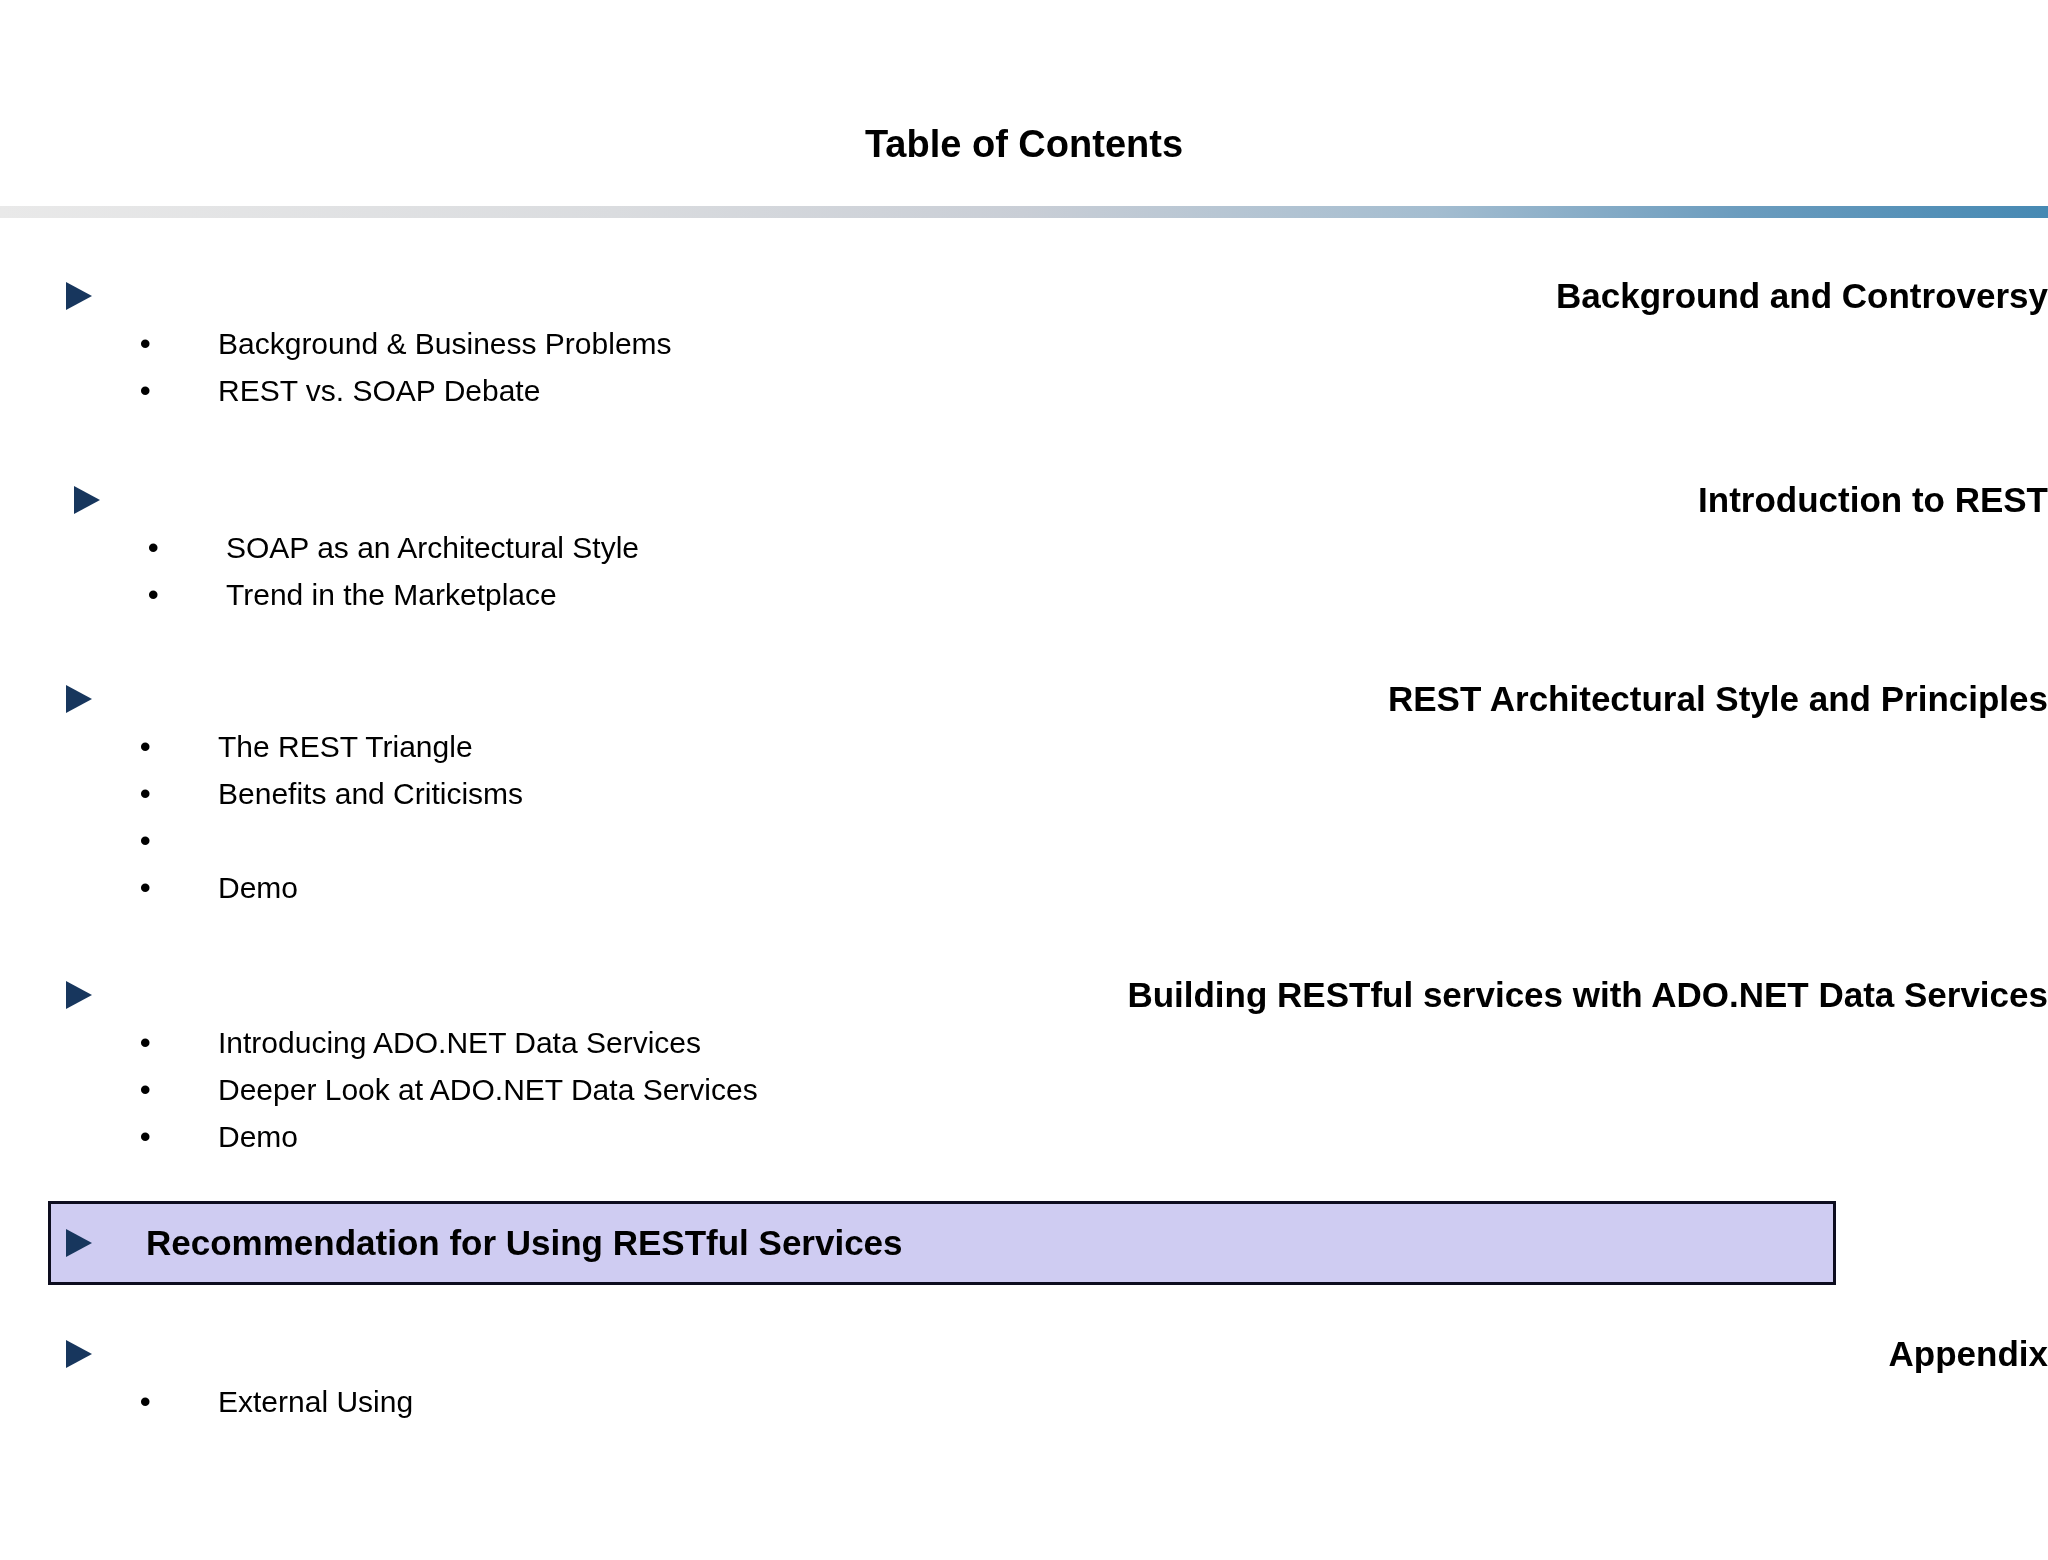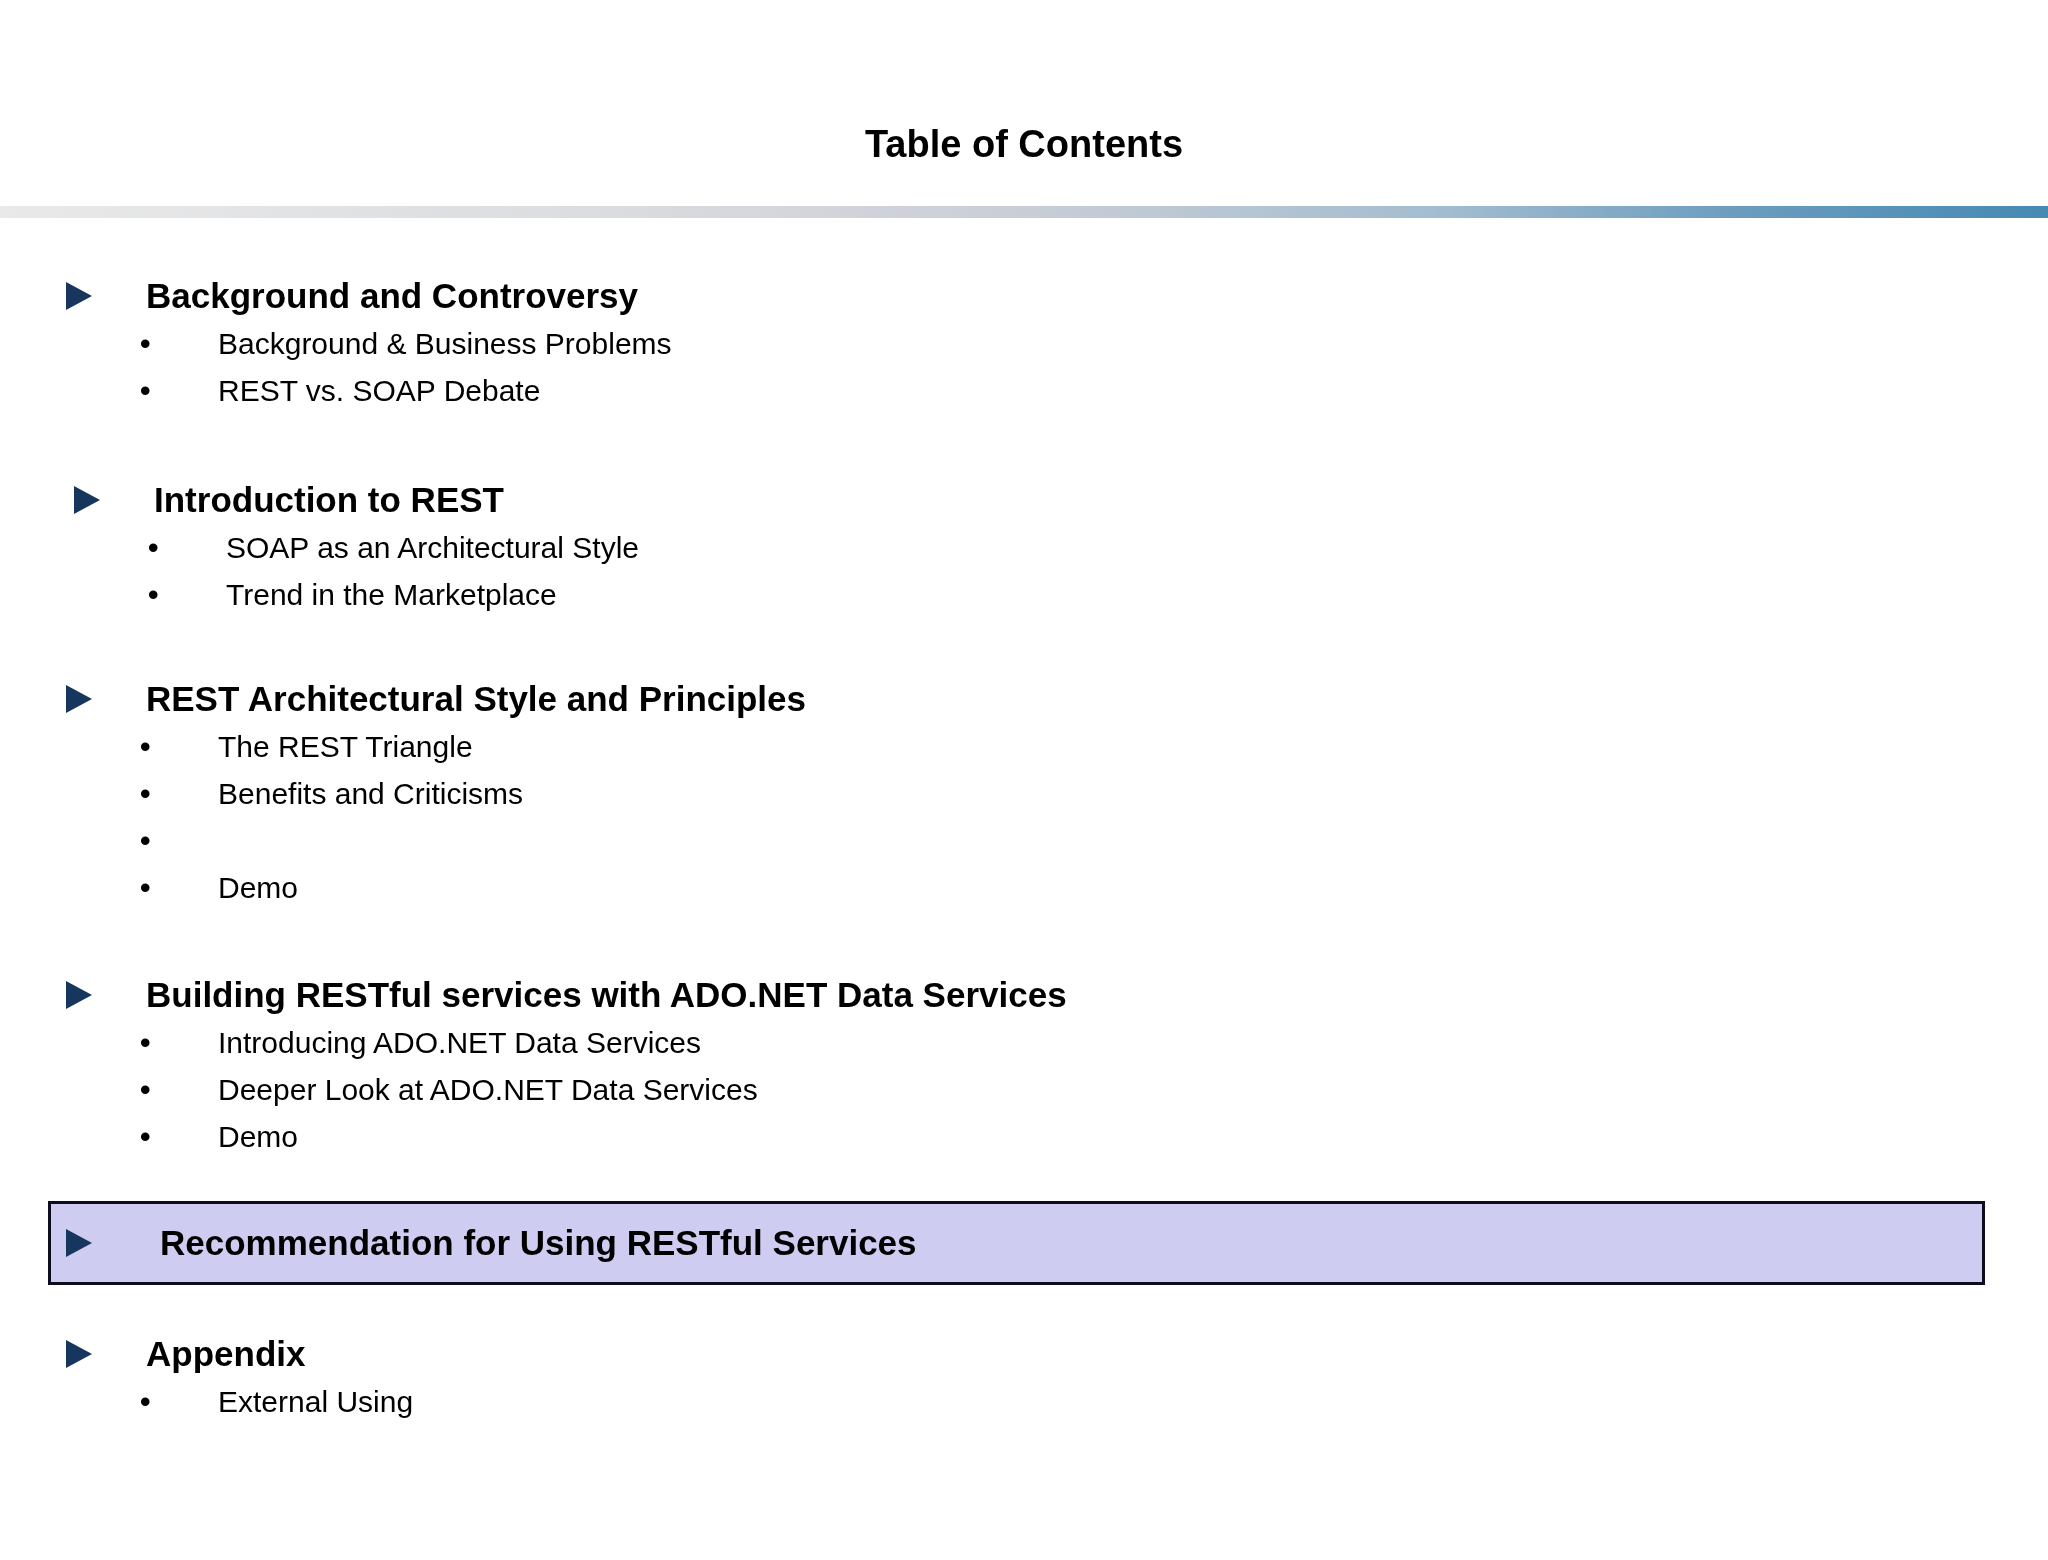--- a/index.html
+++ b/index.html
@@ -32,21 +32,21 @@
   }
 
   .toc { width:2048px; }
 
   .toc-group.g1 { margin-top:54px; }
   .toc-group.g2 { margin-top:62px;padding-left:8px; }
   .toc-group.g3 { margin-top:57px; }
   .toc-group.g4 { margin-top:60px; }
   .toc-group.g6 { margin-top:45px; }
 
-  .hrow { display:flex; align-items:center; height:48px; }
+  .hrow { display:flex; align-items:center; height:48px;justify-content:space-between; }
   .arrow {
     width:0; height:0;
     border-left:26px solid #17365d;
     border-top:14px solid transparent;
     border-bottom:14px solid transparent;
     margin-left:66px;
     flex:0 0 auto;
   }
   .hlabel {
     margin-left:54px;
@@ -67,27 +67,26 @@
   .slabel {
     margin-left:58px;
     font-size:30px;
     font-weight:normal;
     white-space:nowrap;
   }
 
   .hibox {
     margin-top:41px;
     margin-left:48px;
-    width:1937px;
+    width:1788px;
     height:84px;
     background:#cfccf2;
     border:3px solid #0d0d1f;
     display:flex;
     align-items:center;
-    gap:14px;
   }
   .hibox .arrow { margin-left:15px; }
 </style>
 </head>
 <body>
 
 <div class="slide">
 
   <div class="slide-title">Table of Contents</div>
 

